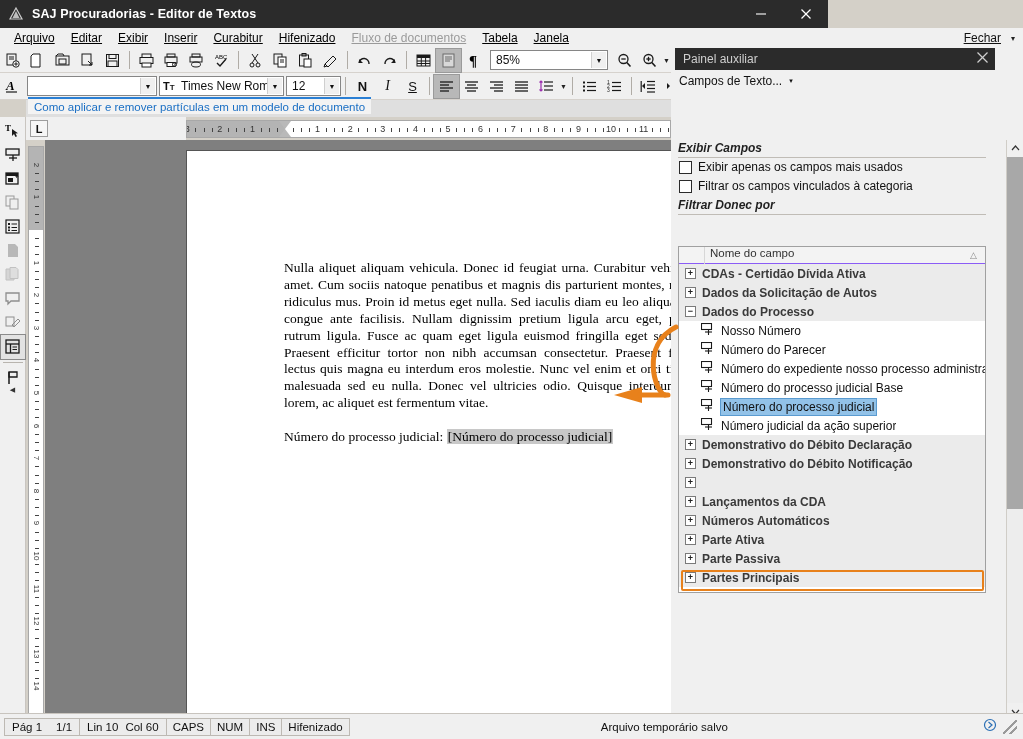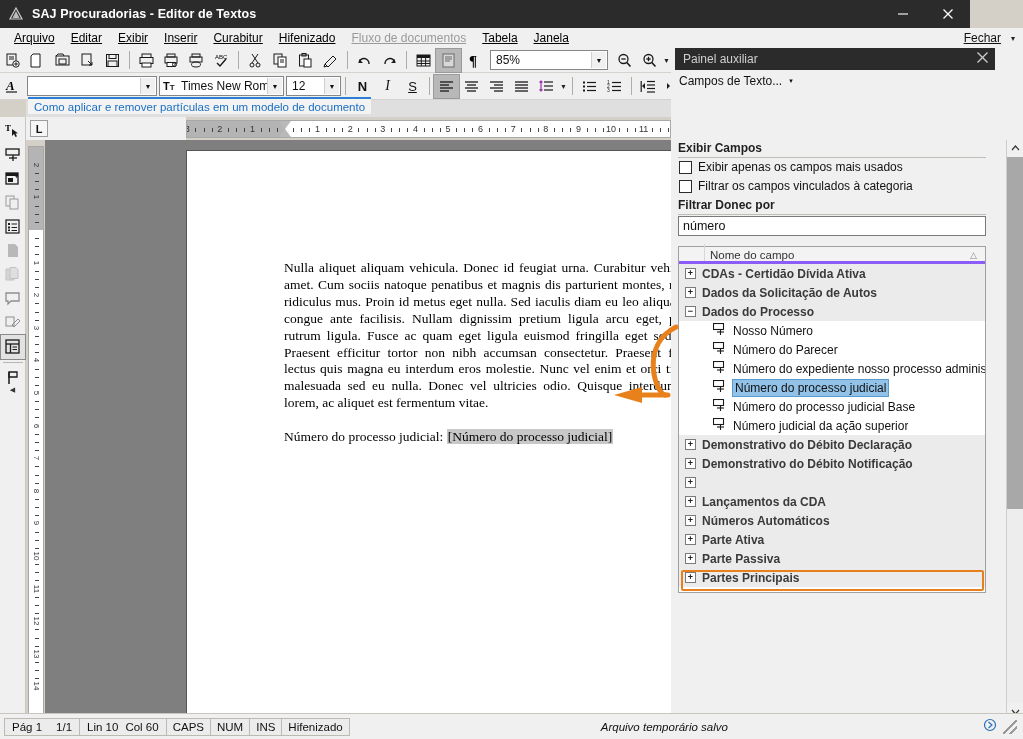--- a/index.html
+++ b/index.html
@@ -8,21 +8,21 @@
     font-family: "Liberation Sans", sans-serif;
     font-size: 12px;
     background: #f0f0f0;
     color: #111;
     -webkit-font-smoothing: none;
   }
   .app { position:relative; width:1023px; height:739px; background:#d4d0c8; }
 
   
   .titlebar {
-    position:absolute; left:0; top:0; width:970px; height:28px;
+    position:absolute; left:0; top:0; width:828px; height:28px;
     background:#2b2b2b; color:#ffffff;
     display:flex; align-items:center;
   }
   .titlebar .tb-icon {
     width:24px; height:28px; display:flex; align-items:center; justify-content:center;
     margin-left:4px;
   }
   .titlebar .tb-title {
     font-size:12.5px; font-weight:bold; letter-spacing:.1px; margin-left:4px;
   }
@@ -164,56 +164,56 @@
     position:absolute; left:4px; top:0px; width:320px; height:22px;
     background:#2b2b2b; color:#cfcfcf; display:flex; align-items:center;
     padding-left:8px; font-size:12px;
   }
   .rp-head .rp-x { margin-left:auto; margin-right:6px; color:#d9d9d9; font-size:14px; }
   .rp-combo {
     position:absolute; left:8px; top:26px; font-size:12px; display:flex; align-items:center;
   }
   .rp-combo .rp-caret { font-size:7px; margin-left:7px; }
   .rp-group {
-    position:absolute; font-size:12px; font-weight:bold; color:#1f1f1f;
+    position:absolute; font-size:12px; font-weight:bold; color:#1f1f1f;font-style:italic;
   }
   .rp-group .rule {
     position:absolute; left:0; top:16px; height:1px; background:#c0bcb6;
   }
   .rp-check { position:absolute; display:flex; align-items:center; font-size:12px; }
   .rp-check .box {
     width:13px; height:13px; border:1.5px solid #2b2b2b; background:#fff; margin-right:6px;
   }
   .rp-input {
     position:absolute; left:7px; top:168px; width:308px; height:20px;
     border:1px solid #7a7a7a; background:#fff; font-size:12.5px;
     display:flex; align-items:center; padding-left:4px;
   }
 
   
   .tree-wrap {
     position:absolute; left:7px; top:198px; width:308px; height:347px;
     background:#fff; border:1px solid #a0a0a0;
   }
   .tree-hdr {
-    height:17px; background:#f3f3f3; border-bottom:3px solid #8b5cf6;
-    display:flex; align-items:flex-end; font-size:11.5px; color:#333; position:relative;
+    height:17px; background:#f3f3f3; border-bottom:1px solid #8b5cf6;
+    display:flex; align-items:flex-start; font-size:11.5px; color:#333; position:relative;
   }
   .tree-hdr .c1 { width:26px; height:17px; border-right:1px solid #d7d7d7; }
   .tree-hdr .c2 { flex:1; padding-left:5px; }
   .tree-hdr .sortmark { position:absolute; right:8px; top:3px; font-size:9px; color:#888; }
   .tree-body { position:absolute; top:17px; left:0; right:0; bottom:0; overflow:hidden; }
   .trow { height:19px; display:flex; align-items:center; font-size:12px; position:relative; }
   .trow.group { background:#ebebeb; font-weight:bold; color:#3a3a3a; }
   .trow.group .exp {
     width:11px; height:11px; border:1px solid #7a7a7a; background:#fff;
     display:flex; align-items:center; justify-content:center; font-size:9px; line-height:9px;
     margin-left:6px; margin-right:6px; color:#222; flex:0 0 auto;
   }
-  .trow.leaf { background:#fff; padding-left:12px; }
+  .trow.leaf { background:#fff; padding-left:0; }
   .trow.leaf .ficon { width:15px; margin-left:22px; margin-right:5px; flex:0 0 auto; }
   .trow.leaf .lbl { white-space:nowrap; overflow:hidden; }
   .trow.selected .lbl {
     background:#92c2e8; outline:1px solid #5a9bd0; padding:1px 2px 1px 2px;
   }
   .sel-highlight {
     position:absolute; left:2px; top:323px; width:303px; height:21px;
     border:2.5px solid #e8811b; border-radius:2px; pointer-events:none;
   }
 
@@ -895,23 +895,20 @@
     <div class="rp-check" style="left:8px; top:131px;">
       <span class="box"></span>
       <span>Filtrar os campos vinculados à categoria</span>
     </div>
 
     <div class="rp-group" style="left:7px; top:150px; width:308px;">
       <span>Filtrar Donec por</span>
       <div class="rule" style="width:308px;"></div>
     </div>
 
-    <div class="rp-input">
-      <span>número</span>
-    </div>
 
     <div class="tree-wrap">
       <div class="tree-hdr">
         <div class="c1"></div>
         <div class="c2">Nome do campo</div>
         <div class="sortmark">△</div>
       </div>
       <div class="tree-body" id="tree-body">
           <div class="trow group">
             <span class="exp">+</span>
@@ -942,42 +939,42 @@
             <span class="lbl">Número do Parecer</span>
           </div>
           <div class="trow leaf">
             <span class="ficon"><svg width="14" height="13" viewBox="0 0 14 13">
                 <rect x="0.5" y="0.5" width="10" height="6" fill="#fff" stroke="#1a1a1a" stroke-width="1.1"></rect>
                 <line x1="4" y1="9" x2="11" y2="9" stroke="#1a1a1a" stroke-width="1.1"></line>
                 <line x1="7.5" y1="6.5" x2="7.5" y2="12" stroke="#1a1a1a" stroke-width="1.1"></line>
               </svg></span>
             <span class="lbl">Número do expediente nosso processo administrativo</span>
           </div>
+          <div class="trow leaf">
+            <span class="ficon"><svg width="14" height="13" viewBox="0 0 14 13">
+                <rect x="0.5" y="0.5" width="10" height="6" fill="#fff" stroke="#1a1a1a" stroke-width="1.1"></rect>
+                <line x1="4" y1="9" x2="11" y2="9" stroke="#1a1a1a" stroke-width="1.1"></line>
+                <line x1="7.5" y1="6.5" x2="7.5" y2="12" stroke="#1a1a1a" stroke-width="1.1"></line>
+              </svg></span>
+            <span class="lbl">Número do processo judicial Base</span>
+          </div>
           <div class="trow leaf selected">
             <span class="ficon"><svg width="14" height="13" viewBox="0 0 14 13">
                 <rect x="0.5" y="0.5" width="10" height="6" fill="#fff" stroke="#1a1a1a" stroke-width="1.1"></rect>
                 <line x1="4" y1="9" x2="11" y2="9" stroke="#1a1a1a" stroke-width="1.1"></line>
                 <line x1="7.5" y1="6.5" x2="7.5" y2="12" stroke="#1a1a1a" stroke-width="1.1"></line>
               </svg></span>
             <span class="lbl">Número do processo judicial</span>
           </div>
           <div class="trow leaf">
             <span class="ficon"><svg width="14" height="13" viewBox="0 0 14 13">
                 <rect x="0.5" y="0.5" width="10" height="6" fill="#fff" stroke="#1a1a1a" stroke-width="1.1"></rect>
                 <line x1="4" y1="9" x2="11" y2="9" stroke="#1a1a1a" stroke-width="1.1"></line>
                 <line x1="7.5" y1="6.5" x2="7.5" y2="12" stroke="#1a1a1a" stroke-width="1.1"></line>
               </svg></span>
-            <span class="lbl">Número do processo judicial Base</span>
-          </div>
-          <div class="trow leaf">
-            <span class="ficon"><svg width="14" height="13" viewBox="0 0 14 13">
-                <rect x="0.5" y="0.5" width="10" height="6" fill="#fff" stroke="#1a1a1a" stroke-width="1.1"></rect>
-                <line x1="4" y1="9" x2="11" y2="9" stroke="#1a1a1a" stroke-width="1.1"></line>
-                <line x1="7.5" y1="6.5" x2="7.5" y2="12" stroke="#1a1a1a" stroke-width="1.1"></line>
-              </svg></span>
             <span class="lbl">Número judicial da ação superior</span>
           </div>
           <div class="trow group">
             <span class="exp">+</span>
             <span>Demonstrativo do Débito Declaração</span>
           </div>
           <div class="trow group">
             <span class="exp">+</span>
             <span>Demonstrativo do Débito Notificação</span>
           </div>
@@ -1031,21 +1028,21 @@
       <div class="sb-sub">1/1</div>
     </div>
     <div class="sb-cell grp">
       <div class="sb-sub">Lin 10</div>
       <div class="sb-sub" style="padding-left:0;">Col 60</div>
     </div>
     <div class="sb-cell">CAPS</div>
     <div class="sb-cell">NUM</div>
     <div class="sb-cell">INS</div>
     <div class="sb-cell">Hifenizado</div>
-    <div class="sb-cell" style="margin-left:auto; border:none; background:transparent;font-style:italic;">Arquivo temporário salvo</div>
+    <div class="sb-cell" style="margin-left:auto; border:none; background:transparent;">Arquivo temporário salvo</div>
     <div class="sb-right">
       <span class="sb-blue">
         <svg width="14" height="14" viewBox="0 0 14 14">
             <circle cx="7" cy="7" r="5.5" fill="none" stroke="#2a6fb5" stroke-width="1.2"></circle>
             <path d="M5.5 4 L9 7 L5.5 10" fill="none" stroke="#2a6fb5" stroke-width="1.2"></path>
           </svg>
       </span>
       <span class="sb-grip"></span>
     </div>
   </div>

